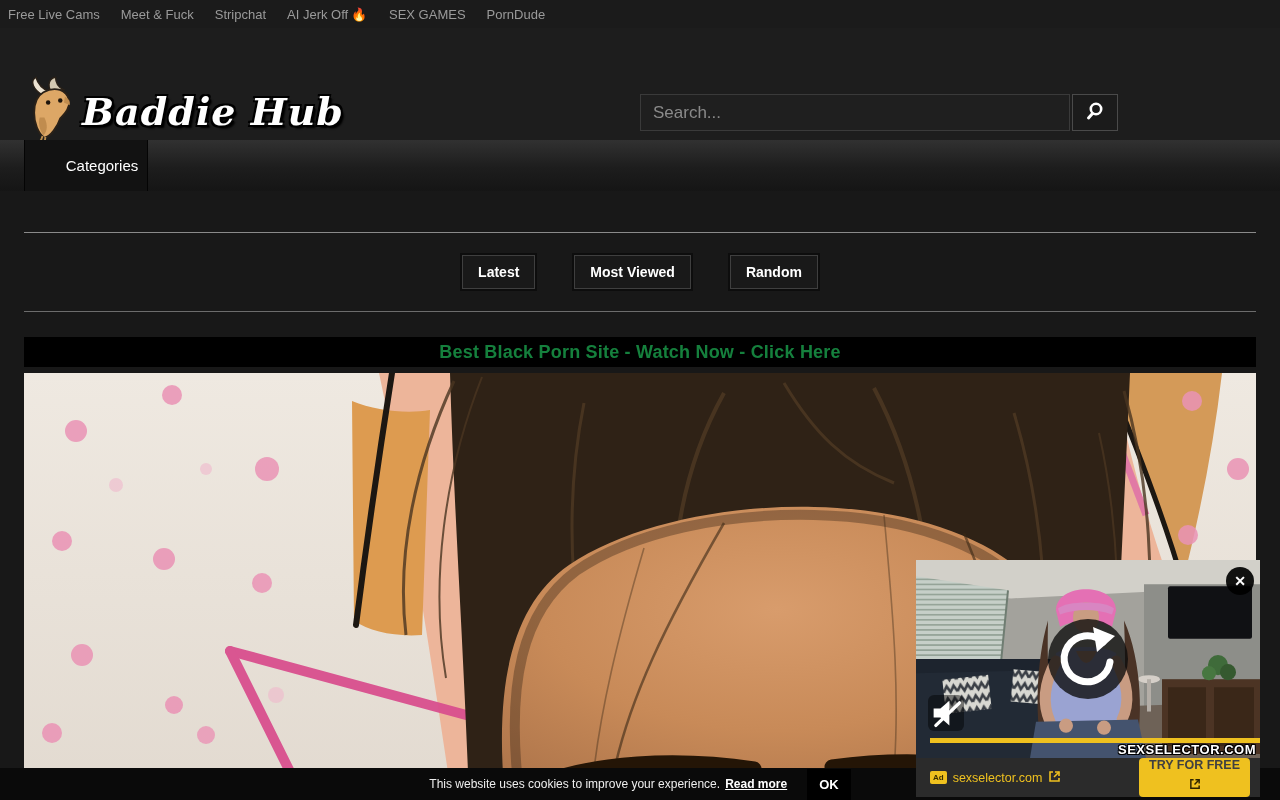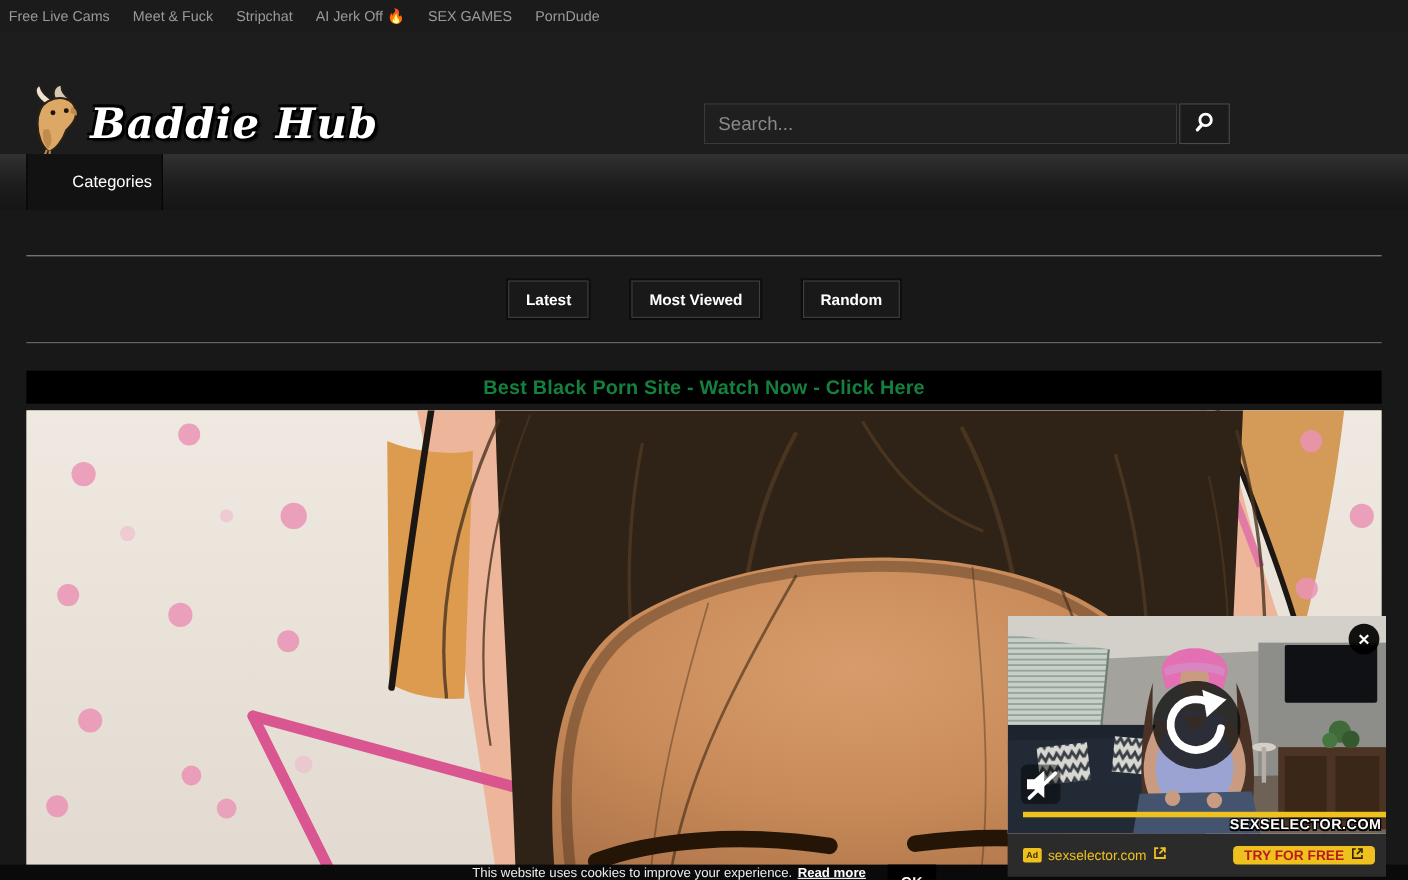--- a/index.html
+++ b/index.html
@@ -45,22 +45,22 @@
   
   .banner { position:absolute; left:24px; top:337px; width:1232px; height:30px; background:#000;
             color:#15803d; font-size:18px; font-weight:bold; display:flex; align-items:center; justify-content:center;
             text-decoration:none; cursor:pointer; letter-spacing:.2px; }
 
   
   .thumb { position:absolute; left:24px; top:373px; width:1232px; height:427px; overflow:hidden; cursor:pointer; background:#eae3da; }
   .thumb svg { display:block; width:100%; height:100%; }
 
   
-  .cookie { position:absolute; left:0; bottom:0; width:100%; height:14px; background:#0a0a0a;
-            display:flex; align-items:flex-start; justify-content:center; color:#eee; font-size:12px; z-index:5; }
+  .cookie { position:absolute; left:0; bottom:0; width:100%; height:32px; background:#0a0a0a;
+            display:flex; align-items:center; justify-content:center; color:#eee; font-size:12px; z-index:5; }
   .cookie .readmore { color:#fff; font-weight:bold; text-decoration:underline; margin-left:5px; cursor:pointer; }
   .cookie .ok { margin-left:20px; background:#000; border:none; color:#fff; font-weight:bold;
                 font-size:13px; padding:8px 12px; cursor:pointer; font-family:"Liberation Sans", sans-serif; }
 
   
   .ad { position:absolute; left:916px; top:560px; width:344px; z-index:10; }
   .ad-video { position:relative; width:344px; height:198px; background:#8e8f8a; overflow:hidden; }
   .ad-video svg { display:block; width:100%; height:100%; }
   .ad-close { position:absolute; top:7px; right:6px; width:28px; height:28px; border-radius:50%;
               background:rgba(0,0,0,.92); color:#fff; font-size:14px; font-weight:bold;
@@ -69,23 +69,23 @@
   .ad-mute { position:absolute; left:12px; bottom:27px; width:36px; height:36px; border-radius:6px;
              background:rgba(0,0,0,.45); display:flex; align-items:center; justify-content:center; cursor:pointer; }
   .ad-progress { position:absolute; left:14px; right:0; bottom:15px; height:5px; background:#efc11f; }
   .ad-watermark { position:absolute; right:4px; bottom:1px; color:#fff; font-size:13px; font-weight:bold; letter-spacing:.5px;
                   text-shadow:1px 1px 0 #000, -1px 1px 0 #000, 1px -1px 0 #000, -1px -1px 0 #000; }
   .ad-footer { width:344px; height:39px; background:#2b2b2b; display:flex; align-items:center;
                justify-content:space-between; padding:0 10px 0 14px; }
   .ad-attrib { display:flex; align-items:center; gap:6px; }
   .ad-badge { background:#efc11f; color:#3a2f00; font-size:8px; font-weight:bold; border-radius:2px; padding:2px 3px; }
   .ad-domain { color:#efc11f; font-size:12.5px; text-decoration:none; cursor:pointer; }
-  .ad-cta { background:#efc11f; border:none; border-radius:4px; height:17px; padding:0 10px;
-            color:#b91c1c; font-size:12.5px; font-weight:bold; display:flex; align-items:center; gap:6px;
-            cursor:pointer; font-family:"Liberation Sans", sans-serif; }
+  .ad-cta { background:#efc11f; border:none; border-radius:4px; height:39px; padding:0 10px;
+            color:#404040; font-size:12.5px; font-weight:bold; display:flex; align-items:center; gap:6px;
+            cursor:pointer; font-family:"Liberation Sans", sans-serif;flex-direction:column; }
 </style>
 </head>
 <body>
 
 <div class="page">
 
   <div class="topbar">
     <a>Free Live Cams</a>
     <a>Meet &amp; Fuck</a>
     <a>Stripchat</a>

